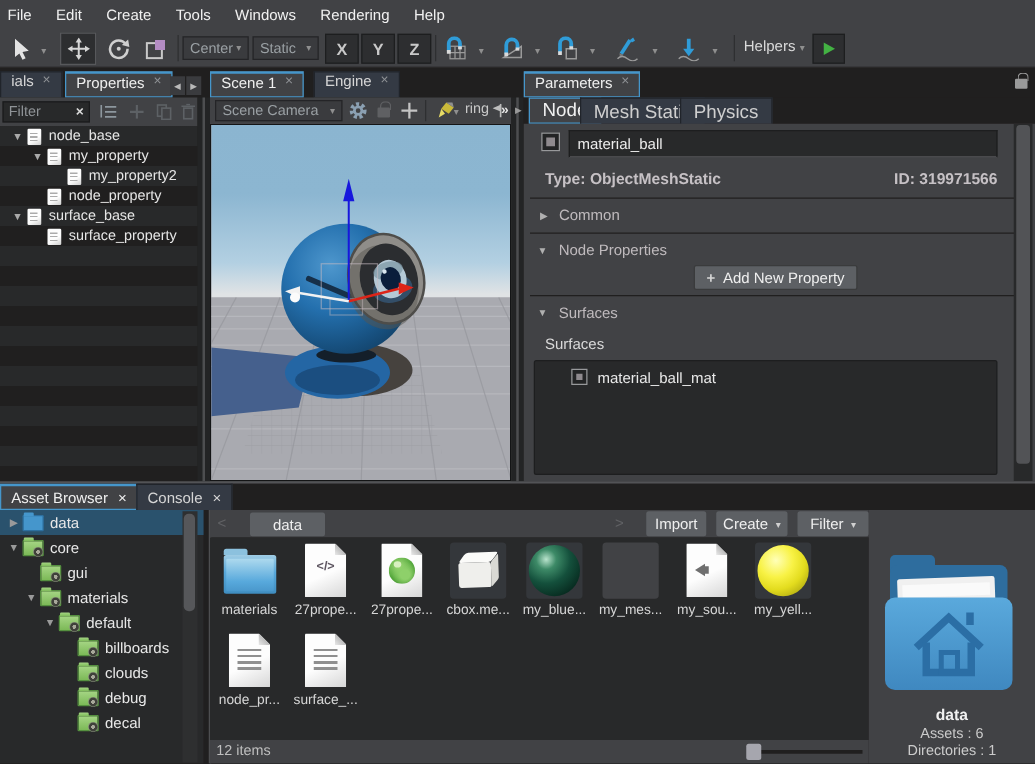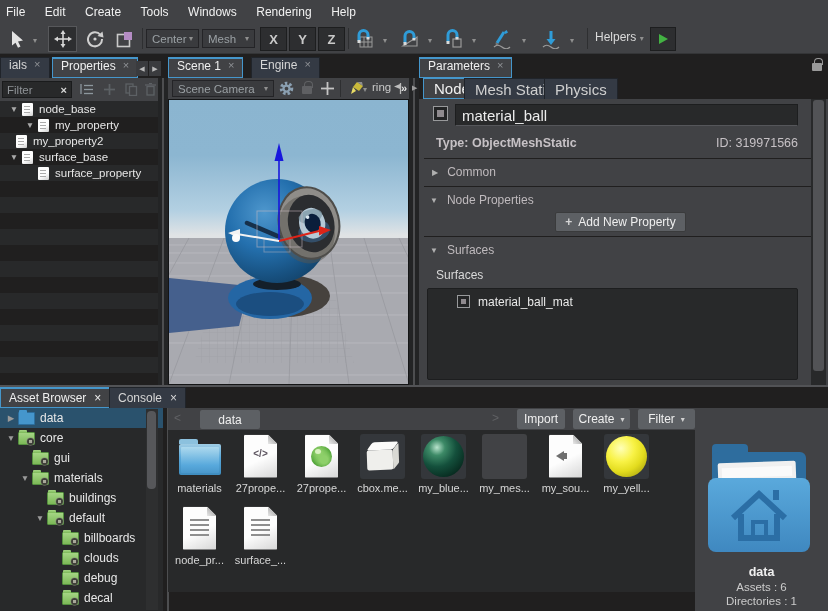--- a/index.html
+++ b/index.html
@@ -27,21 +27,21 @@
 
 #filterbar{left:0;top:78px;width:158px;height:23px;background:#414245}
 .finput{position:absolute;left:2px;top:3px;width:70px;height:17px;background:#28292a;border:1px solid #1a1b1c;color:#8f9397;font-size:11.5px;display:flex;align-items:center;padding:0 4px;justify-content:space-between}
 .finput .fx{color:#dadada;font-size:11px;font-weight:bold}
 .mini{position:absolute;top:6px;color:#63646a}
 #lefttree{left:0;top:101px;width:158px;height:284px;background:repeating-linear-gradient(180deg,#28292a 0 16px,#201f1f 16px 32px)}
 .trow{display:flex;align-items:center;height:16px;font-size:11.5px;color:#e6e6e6}
 .trow .texp{width:16px;text-align:center;font-size:8.5px;color:#a9a9a9}
 .trow .ticon{width:11px;height:13px;background:linear-gradient(150deg,#fdfdfd 60%,#cfcfcf);border-radius:1px;margin-right:6px;position:relative;flex:none}
 .trow .ticon::after{content:"";position:absolute;left:2px;top:3px;right:3px;height:8px;background:repeating-linear-gradient(180deg,#ababab 0 1px,transparent 1px 3px)}
-.i0{padding-left:6px}.i1{padding-left:22px}.i2{}
+.i0{padding-left:6px}.i1{padding-left:22px}.i2{padding-left:38px}
 
 .vsplit{position:absolute;background:#232425}
 .vsplit::after{content:"";position:absolute;left:4px;top:0;bottom:0;width:2px;background:#4d4e50}
 #hsplit{left:0;top:385px;width:828px;height:2px;background:#525356}
 
 #vtoolbar{left:168px;top:78px;width:241px;height:21px;background:#414245}
 #viewport{left:168px;top:99px;width:241px;height:286px;border:1px solid #141516;background:#a9aab0}
 
 #rpanel{left:419px;top:99px;width:409px;height:286px;background:#414245}
 .stab{position:absolute;height:21px;top:78px;display:flex;align-items:center;padding:0 10px;background:#343a44;border:1px solid #20242a;border-bottom:none;color:#cfcfcf;font-size:15px}
@@ -158,21 +158,21 @@
           <rect x="1.5" y="3.5" width="12" height="12" fill="none" stroke="#c9c9c9" stroke-width="1.6"></rect>
           <rect x="8" y="1" width="8" height="8" fill="#b48cc4"></rect>
         </svg>
     </div>
     <div class="tsep" style="left:142px"></div>
     <div class="ddown" style="left:146px;width:53px">
         <span>Center</span>
         <span class="caret">▾</span>
       </div>
     <div class="ddown" style="left:202px;width:53px">
-        <span>Mesh</span>
+        <span>Static</span>
         <span class="caret">▾</span>
       </div>
     <div class="axisbtn" style="left:260px">X</div>
     <div class="axisbtn" style="left:289px">Y</div>
     <div class="axisbtn" style="left:318px">Z</div>
     <div class="tsep" style="left:348px"></div>
     <div class="tbtn" style="left:352px;width:26px">
       <svg width="20" height="20" viewBox="0 0 20 20">
           <g stroke="#9a9a9a" stroke-width="1">
             <rect x="5" y="8" width="12" height="10" fill="none"></rect>
@@ -297,20 +297,25 @@
         <span class="ticon"></span>
         <span class="tlabel">my_property</span>
       </div>
 
       <div class="trow i2">
         <span class="texp"></span>
         <span class="ticon"></span>
         <span class="tlabel">my_property2</span>
       </div>
 
+      <div class="trow i1">
+        <span class="texp"></span>
+        <span class="ticon"></span>
+        <span class="tlabel">node_property</span>
+      </div>
 
       <div class="trow i0">
         <span class="texp">▼</span>
         <span class="ticon"></span>
         <span class="tlabel">surface_base</span>
       </div>
 
       <div class="trow i1">
         <span class="texp"></span>
         <span class="ticon"></span>
@@ -409,25 +414,25 @@
   </div>
   <div class="vsplit" style="left:409px;top:78px;width:10px;height:307px"></div>
 
   <span style="position:absolute;left:412px;top:84px;font-size:7px;color:#9a9a9a">▶</span>
   <div class="strip" style="left:419px;top:78px;width:409px;height:21px"></div>
   <div class="stab act" style="left:423px">Node</div>
   <div class="stab" style="left:464px">Mesh Static</div>
   <div class="stab" style="left:544px">Physics</div>
   <div id="rpanel" class="ab">
     <div class="cbox" style="left:14px;top:7px;width:15px;height:15px"></div>
-    <div style="position:absolute;left:36px;top:5px;width:343px;height:22px;background:#28292a;border:1px solid #1d1e1f;border-bottom-color:#55565a;color:#ececec;font-size:15px;display:flex;align-items:center;padding:0 6px">
+    <div style="position:absolute;left:36px;top:5px;width:343px;height:22px;background:#28292a;border:1px solid #1d1e1f;border-bottom-color:#55565a;color:#ececec;font-size:12px;display:flex;align-items:center;padding:0 6px">
         <span>material_ball</span>
       </div>
     <div style="position:absolute;left:17px;top:37px;font-weight:bold;font-size:12.5px;color:#c6c1c5"><span>Type:</span> <span>ObjectMeshStatic</span></div>
-    <div style="position:absolute;left:261px;top:37px;width:118px;text-align:right;font-weight:normal;font-size:12.5px;color:#c6c1c5">ID: 319971566</div>
+    <div style="position:absolute;left:261px;top:37px;width:118px;text-align:right;font-weight:bold;font-size:12.5px;color:#c6c1c5">ID: 319971566</div>
     <div class="hr" style="top:59px"></div>
     <div class="sechdr" style="left:13px;top:66px">
         <span class="sarr">▶</span>
         <span>Common</span>
       </div>
     <div class="hr" style="top:87px"></div>
     <div class="sechdr" style="left:11px;top:94px">
         <span class="sarr">▼</span>
         <span>Node Properties</span>
       </div>
@@ -479,25 +484,20 @@
         <span class="fold f-green"></span>
         <span class="alabel">gui</span>
       </div>
 
       <div class="arow a1">
         <span class="texp">▼</span>
         <span class="fold f-green"></span>
         <span class="alabel">materials</span>
       </div>
 
-      <div class="arow a2">
-        <span class="texp"></span>
-        <span class="fold f-green"></span>
-        <span class="alabel">buildings</span>
-      </div>
 
       <div class="arow a2">
         <span class="texp">▼</span>
         <span class="fold f-green"></span>
         <span class="alabel">default</span>
       </div>
 
       <div class="arow a3">
         <span class="texp"></span>
         <span class="fold f-green"></span>
@@ -623,20 +623,25 @@
         <div class="fi-label">node_pr...</div>
       </div>
 
       <div class="fitem">
         <div class="fi-icon k-doc paperk">
           <div class="inner"><div class="g"></div><i></i></div>
         </div>
         <div class="fi-label">surface_...</div>
       </div>
     </div>
+  <div id="statusbar" class="ab">
+    <span style="position:absolute;left:5px;top:3px">12 items</span>
+    <div style="position:absolute;left:432px;top:8px;width:90px;height:3px;background:#201f1f"></div>
+    <div style="position:absolute;left:429px;top:3px;width:12px;height:13px;background:#a6a6ae;border-radius:2px"></div>
+  </div>
 
   <div id="preview" class="ab">
     <svg width="133" height="150" viewBox="0 0 133 150" style="position:absolute;left:0;top:22px">
       <defs>
         <linearGradient id="pfold" x1="0" y1="0" x2="0" y2="1">
             <stop offset="0" stop-color="#5aa9dc"></stop>
             <stop offset="1" stop-color="#3f88c0"></stop>
           </linearGradient>
       </defs>
       <rect x="17" y="14" width="36" height="16" rx="4" fill="#2e6d9e"></rect>

